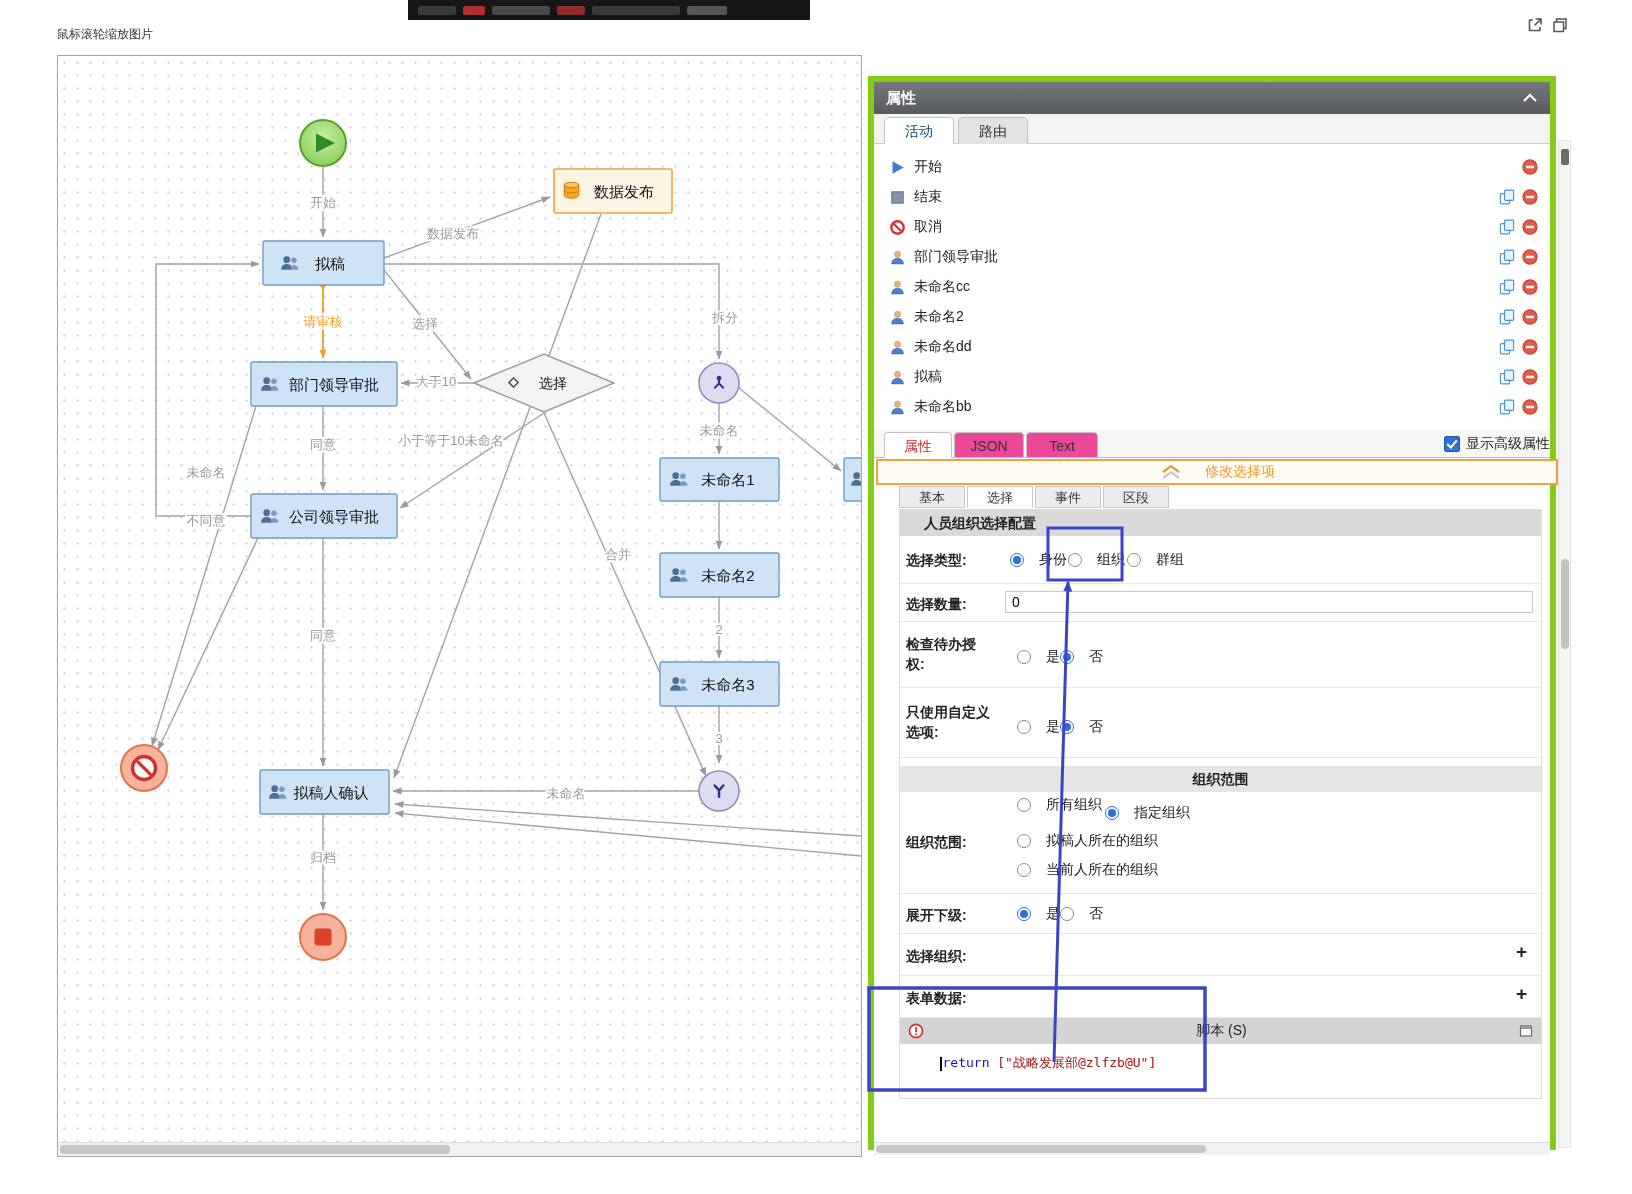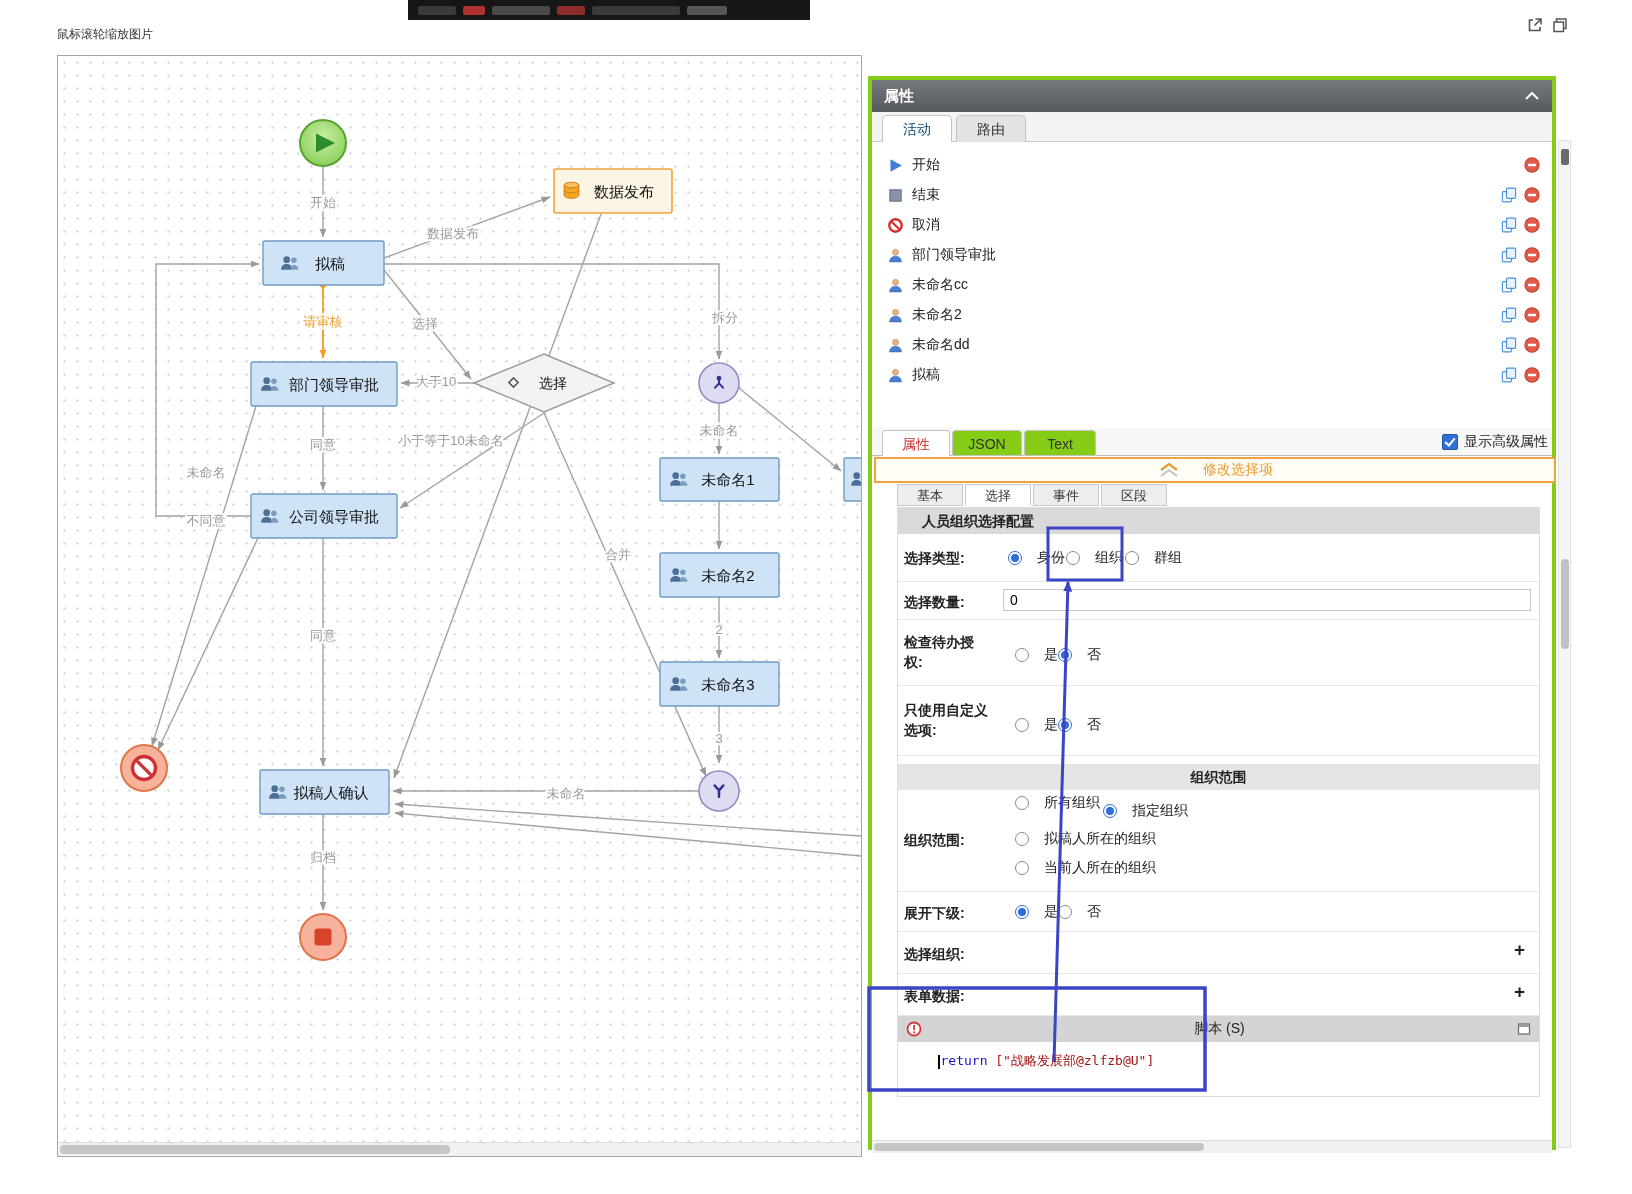--- a/index.html
+++ b/index.html
@@ -12,21 +12,21 @@
   .zoomhint{position:absolute;left:57px;top:26px;font-size:12px;color:#333;}
   
   .canvas{position:absolute;left:57px;top:55px;width:805px;height:1102px;border:1px solid #a6a6a6;
           box-sizing:border-box;background:#fff;
           background-image:radial-gradient(#d7dadf 1px, transparent 1.2px);
           background-size:13px 13px;}
   .canvas svg.flow{display:block;}
   .hsb{position:absolute;left:0;bottom:0;height:13px;background:#f1f1f1;border-top:1px solid #dcdcdc;width:100%;}
   .hsb .thumb{position:absolute;top:2px;height:9px;background:#c6c6c6;border-radius:4px;}
   
-  .panel{position:absolute;left:868px;top:76px;width:688px;height:1074px;border:4px solid #84cc16;
+  .panel{position:absolute;left:868px;top:76px;width:688px;height:1074px;border:6px solid #84cc16;
          box-sizing:border-box;background:#fff;}
   .p-header{position:absolute;left:0;top:0;width:100%;height:32px;
             background:linear-gradient(#75797e,#565a5f);color:#fff;font-weight:bold;font-size:15px;
             display:flex;align-items:center;padding:0 12px;box-sizing:border-box;}
   .p-header svg{margin-left:auto;}
   .p-tabs{position:absolute;left:0;top:32px;width:100%;height:30px;background:#f3f3f3;
           border-bottom:1px solid #c9c9c9;box-sizing:border-box;}
   .ptab{position:absolute;top:3px;height:27px;line-height:27px;text-align:center;font-size:14px;
         border:1px solid #c4c4c4;border-bottom:none;border-radius:5px 5px 0 0;box-sizing:border-box;}
   .ptab.active{background:#fff;color:#0c4a6e;}
@@ -34,21 +34,21 @@
   .p-list{position:absolute;left:0;top:62px;width:100%;height:280px;overflow:hidden;background:#fff;}
   .act-row{display:flex;align-items:center;height:30px;padding:0 12px 0 16px;font-size:14px;gap:9px;}
   .li-ico{width:15px;height:15px;flex:0 0 auto;}
   .row-icons{margin-left:auto;display:flex;gap:7px;align-items:center;}
   .row-icons svg{width:16px;height:16px;cursor:pointer;}
   .p-dtabs{position:absolute;left:0;top:348px;width:100%;height:28px;background:#f7f7f7;
            border-bottom:1px solid #bbb;box-sizing:border-box;}
   .dtab{position:absolute;top:2px;height:26px;line-height:26px;text-align:center;font-size:14px;
         border:1px solid #c4c4c4;border-radius:4px 4px 0 0;box-sizing:border-box;}
   .dtab.active{background:#fff;color:#cc2b2b;border-bottom:1px solid #fff;}
-  .dtab.inactive{background:#84cc16;color:#333;}
+  .dtab.inactive{background:#ec4899;color:#333;}
   .adv{position:absolute;left:570px;top:353px;display:flex;align-items:center;gap:6px;font-size:14px;}
   .cbx{position:relative;width:14px;height:14px;background:#2f6fd6;border:1px solid #2456a8;border-radius:2px;}
   .cbx::after{content:"";position:absolute;left:4px;top:1px;width:4px;height:8px;
               border:solid #fff;border-width:0 2px 2px 0;transform:rotate(40deg);}
   .banner{position:absolute;left:2px;top:377px;width:682px;height:26px;border:2px solid #f0a23c;
           background:#fffdf6;box-sizing:border-box;display:flex;align-items:center;justify-content:center;
           gap:22px;color:#f09a2e;font-size:14px;}
   .subtabs{position:absolute;left:0;top:404px;width:100%;height:23px;}
   .stab{position:absolute;top:0;height:22px;line-height:22px;width:66px;text-align:center;font-size:13px;
         border:1px solid #c9c9c9;box-sizing:border-box;background:#ededed;color:#333;}
@@ -429,20 +429,34 @@
         <span>拟稿</span>
         <span class="row-icons">
             <svg>
               <use href="#sym-copy"></use>
             </svg>
             <svg>
               <use href="#sym-delete"></use>
             </svg>
           </span>
       </div>
+      <div class="act-row">
+        <svg class="li-ico">
+            <use href="#sym-person"></use>
+          </svg>
+        <span>未命名bb</span>
+        <span class="row-icons">
+            <svg>
+              <use href="#sym-copy"></use>
+            </svg>
+            <svg>
+              <use href="#sym-delete"></use>
+            </svg>
+          </span>
+      </div>
     </div>
 
     <div class="p-dtabs">
       <div class="dtab active" style="left:10px;width:68px">属性</div>
       <div class="dtab inactive" style="left:80px;width:70px">JSON</div>
       <div class="dtab inactive" style="left:152px;width:72px">Text</div>
     </div>
     <div class="adv">
       <span class="cbx"></span>
       <span>显示高级属性</span>

